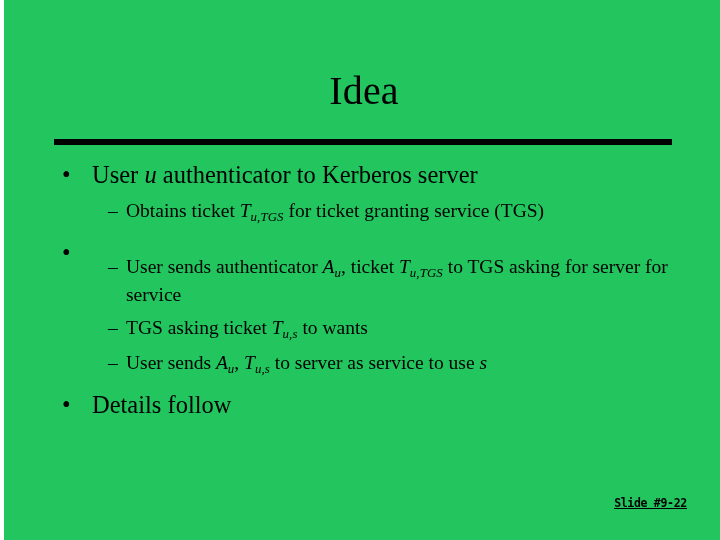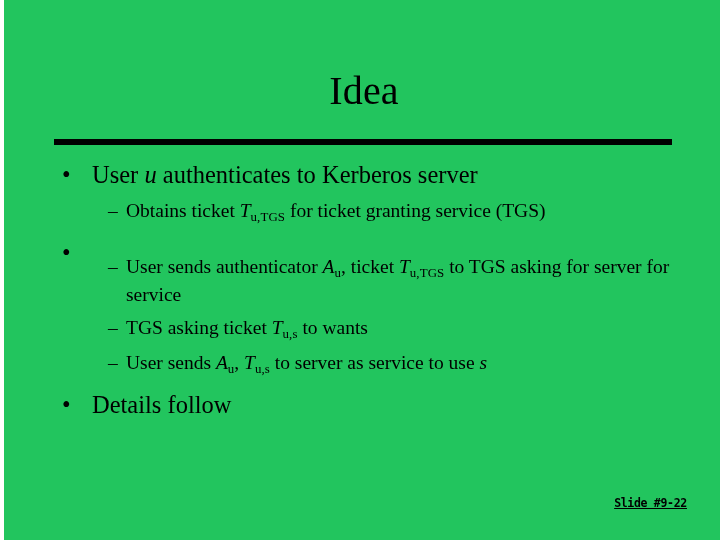--- a/index.html
+++ b/index.html
@@ -82,20 +82,21 @@
     font-size: 19.5px;
     line-height: 26px;
   }
 
   .gap-sm { height: 7px; }
   .gap-md { height: 10px; }
   .gap-lg { height: 18px; }
 
   i.var { font-style: italic; }
   sub.sfx {
+    font-style: italic;
     font-size: 0.66em;
     vertical-align: baseline;
     position: relative;
     top: 0.30em;
     letter-spacing: 0.1px;
     text-align: right;
   }
 
   
   .footer {
@@ -115,21 +116,21 @@
 
 <div id="slide">
 
   <div class="title">Idea</div>
   <div class="title-rule"></div>
 
   <div class="body">
 
     <div class="l1">
       <span class="marker">•</span>
-      <span><span>User </span><i class="var">u</i><span> authenticates to Kerberos server</span></span>
+      <span><span>User </span><i class="var">u</i><span> authenticator to Kerberos server</span></span>
     </div>
 
     <div class="gap-sm"></div>
 
     <div class="l2">
       <span class="marker">–</span>
       <span><span>Obtains ticket </span><i class="var">T</i><sub class="sfx">u,TGS</sub><span> for ticket granting service (TGS)</span></span>
     </div>
 
     <div class="gap-md"></div>

